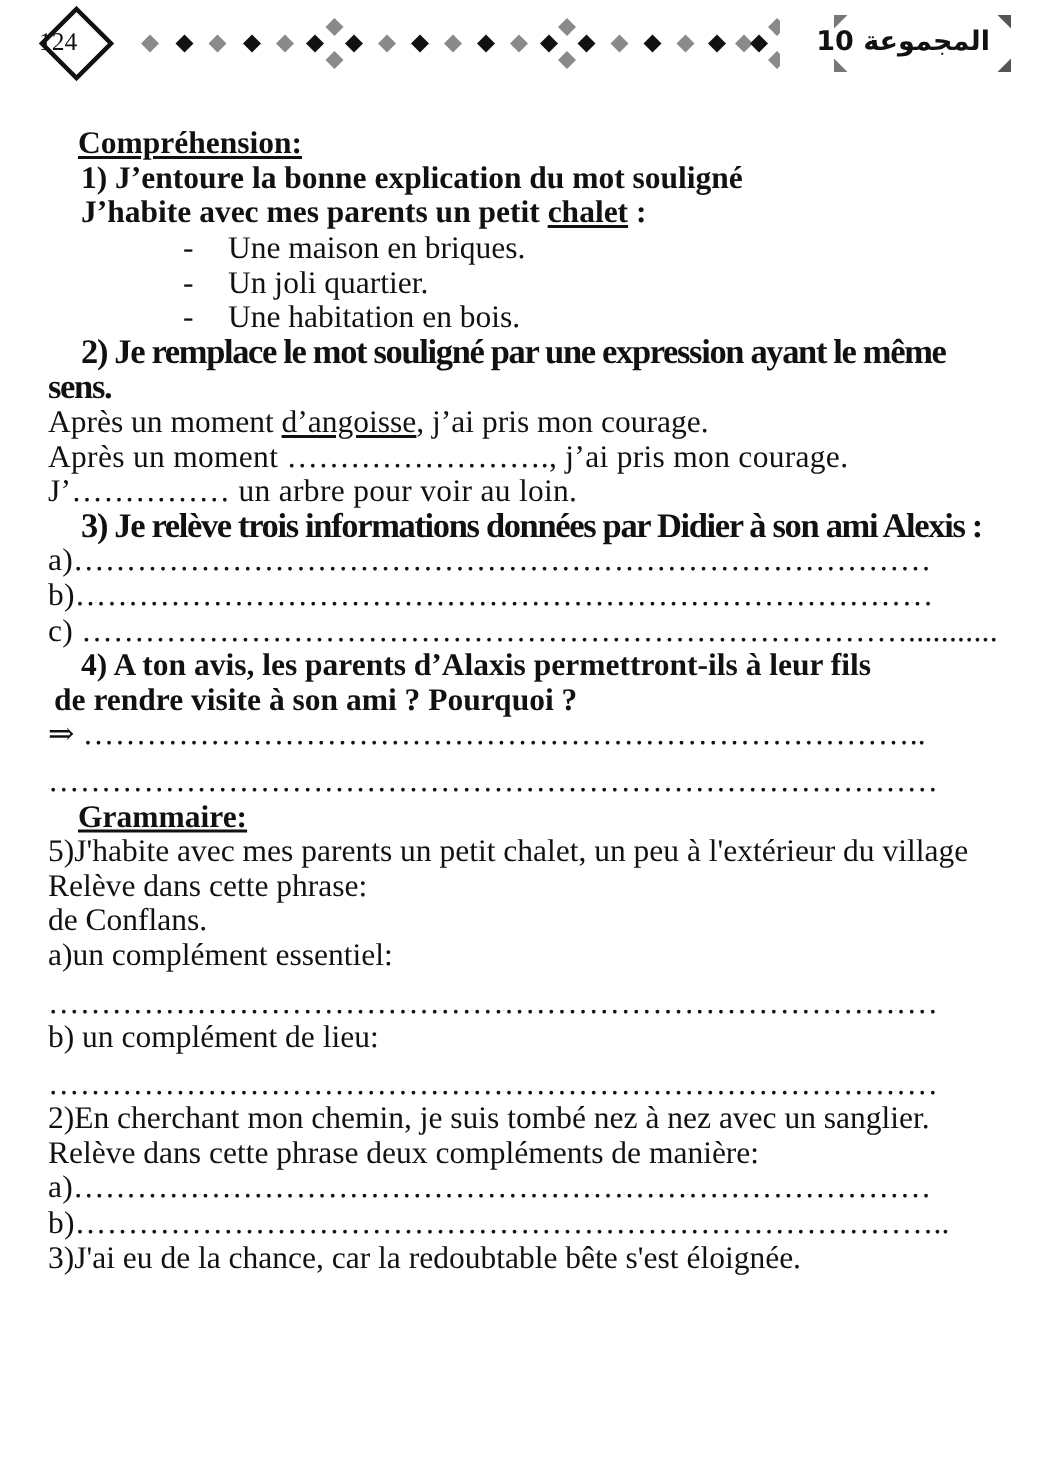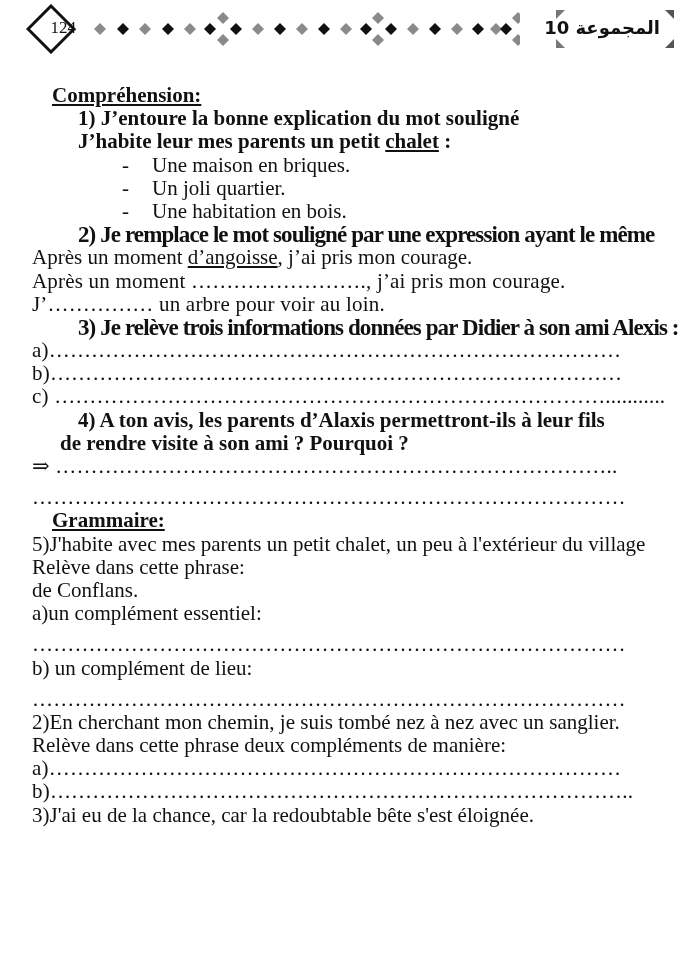--- a/index.html
+++ b/index.html
@@ -1,30 +1,30 @@
 <!DOCTYPE html>
 <html><head>
 <meta charset="utf-8">
 <style>
   html, body { margin: 0; padding: 0; background: #ffffff; }
   body { width: 698px; height: 971px; position: relative; overflow: hidden;
          font-family: "Liberation Serif", "DejaVu Serif", serif; color: #111; }
   .header { position: absolute; left: 0; top: 0; width: 698px; height: 60px; }
   .page-badge { position: absolute; left: 26px; top: 4px; width: 50px; height: 50px; }
   .page-badge svg { position: absolute; left: 0; top: 0; }
-  .page-num { position: absolute; left: 0; top: 14px; width: 50px; text-align: right;
+  .page-num { position: absolute; left: 0; top: 14px; width: 50px; text-align: left;
               font-size: 17px; }
   .diamonds { position: absolute; left: 80px; top: 10px; width: 440px; height: 38px; }
   .group-label { position: absolute; left: 556px; top: 10px; width: 118px; height: 38px; }
   .group-text { position: absolute; right: 14px; top: 7px; font-size: 18px; font-weight: bold;
                 font-family: "DejaVu Sans", sans-serif; direction: rtl; white-space: nowrap; }
   .content { position: absolute; left: 32px; top: 84px; width: 650px; font-size: 21px; line-height: 23.2px; }
   .line { white-space: nowrap; height: 23.2px; }
   .h-section { font-weight: bold; text-decoration: underline; margin-left: 20px; }
-  .q { font-weight: bold; margin-left: 24px; }
+  .q { font-weight: bold; }
   .q.cond { font-weight: bold; letter-spacing: -0.9px; font-size: 23px; }
   .ind1 { padding-left: 22px; }
   .ind-bullet { padding-left: 90px; }
   .bullet-dash { display: inline-block; width: 30px; }
   u { text-decoration: underline; }
   .dots { letter-spacing: 0.2px; }
   .gap { height: 8px; }
 </style>
 </head>
 <body>
@@ -71,25 +71,26 @@
       <polygon points="0,38 9,38 0,29" fill="#777"></polygon>
       <polygon points="118,38 109,38 118,29" fill="#555"></polygon>
     </svg>
     <span class="group-text">المجموعة 10</span>
   </div>
 </div>
 
 <div class="content">
   <div class="line h-section">Compréhension:</div>
   <div class="line q ind1">1) J’entoure la bonne explication du mot souligné</div>
-  <div class="line q ind1"><span>J’habite leur mes parents un petit </span><u>chalet</u><span> :</span></div>
+  <div class="line q ind1"><span>J’habite avec mes parents un petit </span><u>chalet</u><span> :</span></div>
   <div class="line ind-bullet"><span class="bullet-dash">-</span><span>Une maison en briques.</span></div>
   <div class="line ind-bullet"><span class="bullet-dash">-</span><span>Un joli quartier.</span></div>
   <div class="line ind-bullet"><span class="bullet-dash">-</span><span>Une habitation en bois.</span></div>
   <div class="line q cond ind1">2) Je remplace le mot souligné par une expression ayant le même</div>
+  <div class="line q cond">sens.</div>
   <div class="line"><span>Après un moment </span><u>d’angoisse</u><span>, j’ai pris mon courage.</span></div>
   <div class="line dots">Après un moment ……………………., j’ai pris mon courage.</div>
   <div class="line dots">J’…………… un arbre pour voir au loin.</div>
   <div class="line q cond ind1">3)   Je relève trois informations données par Didier à son ami Alexis :</div>
   <div class="line dots">a)………………………………………………………………………</div>
   <div class="line dots">b)………………………………………………………………………</div>
   <div class="line dots">c) ……………………………………………………………………...........</div>
   <div class="line q ind1">4)   A ton avis, les parents d’Alaxis permettront-ils à leur fils</div>
   <div class="line q" style="padding-left:4px">de rendre visite à son ami ? Pourquoi ?</div>
   <div class="line dots">⇒ ……………………………………………………………………..</div>

